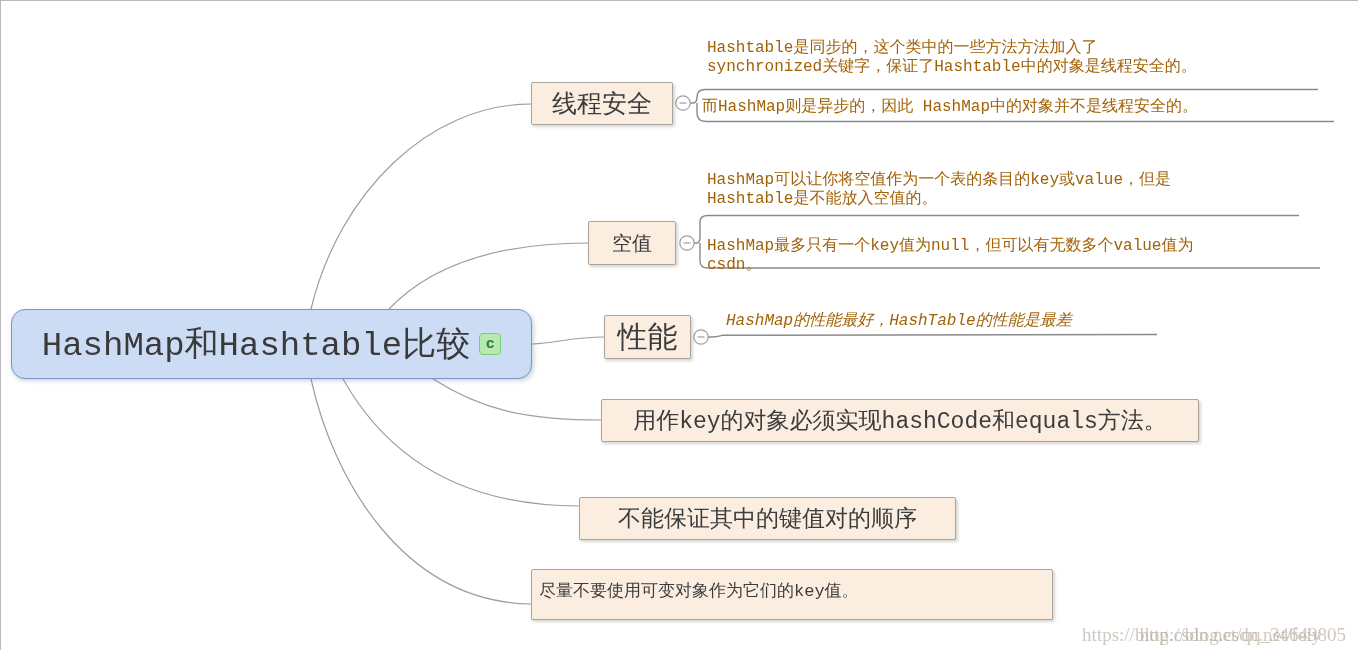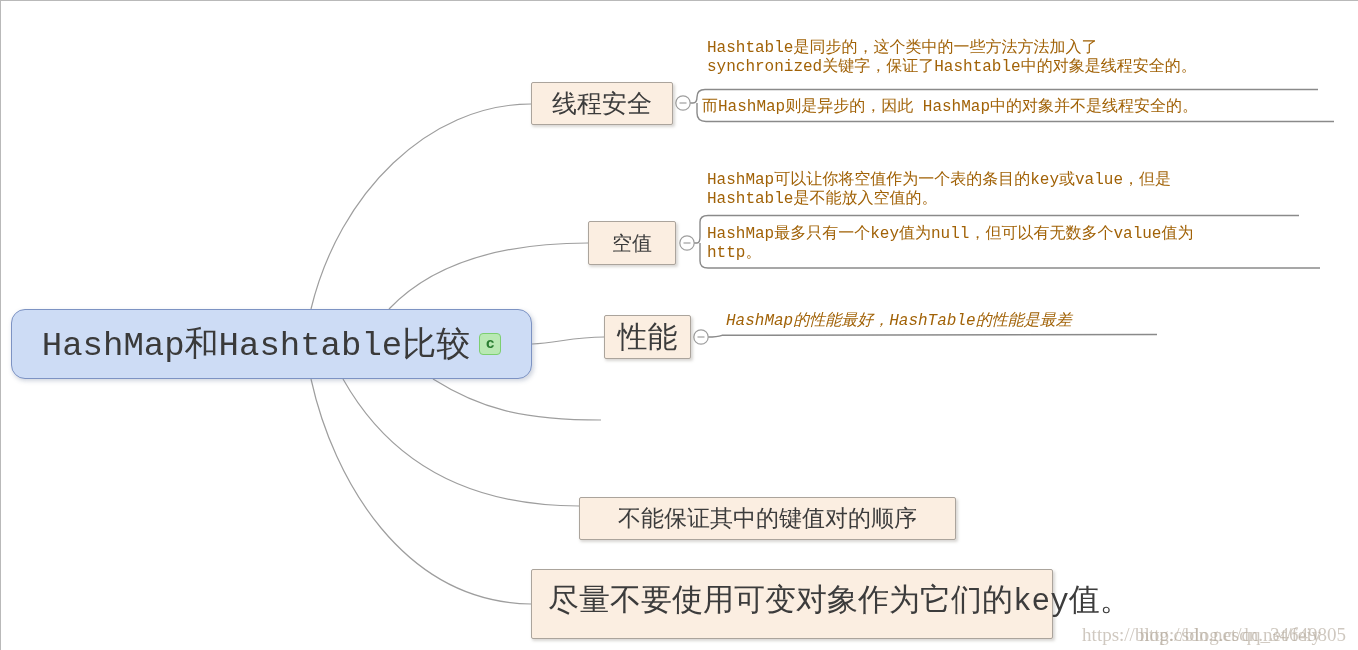--- a/index.html
+++ b/index.html
@@ -35,33 +35,33 @@
     display:inline-flex;align-items:center;justify-content:center;
     width:20px;height:20px;margin-left:9px;
     background:#b9e9b3;border:1px solid #7ccf70;border-radius:4px;
     color:#2a7d32;font-size:15px;font-weight:bold;line-height:1;
   }
   .b1{left:530px;top:81px;width:142px;height:43px;font-size:25px;}
   .b2{left:587px;top:220px;width:88px;height:44px;font-size:20px;}
   .b3{left:603px;top:314px;width:87px;height:44px;font-size:30px;}
   .n4{left:600px;top:398px;width:598px;height:43px;font-size:23px;}
   .n5{left:578px;top:496px;width:377px;height:43px;font-size:23px;}
-  .n6{left:530px;top:568px;width:522px;height:70px;font-size:31px;
+  .n6{left:530px;top:568px;width:522px;height:51px;font-size:17px;
       align-items:flex-start;justify-content:flex-start;
-      padding:9px 0 0 16px;}
+      padding:9px 0 0 7px;}
   .leaf{
     position:absolute;z-index:2;
     font-size:16px;line-height:19px;color:#a16207;
     white-space:nowrap;
   }
   .leaf span{display:block;}
   .l1a{left:706px;top:38px;}
   .l1b{left:701px;top:97px;}
   .l2a{left:706px;top:170px;}
-  .l2b{left:706px;top:224px;}
+  .l2b{left:706px;top:236px;}
   .l3 {left:725px;top:311px;font-style:italic;}
   .wm{
     position:absolute;bottom:5px;z-index:5;
     font-size:19px;color:#b3a89a;opacity:0.62;
     white-space:nowrap;pointer-events:none;
     font-family:"Liberation Serif","DejaVu Serif",serif;
   }
   .wm.back{right:38px;}
   .wm.front{right:13px;}
 </style>
@@ -122,27 +122,30 @@
   <div class="leaf l1b">
     <span>而HashMap则是异步的，因此 HashMap中的对象并不是线程安全的。</span>
   </div>
 
   <div class="leaf l2a">
     <span>HashMap可以让你将空值作为一个表的条目的key或value，但是</span>
     <span>Hashtable是不能放入空值的。</span>
   </div>
   <div class="leaf l2b">
     <span>HashMap最多只有一个key值为null，但可以有无数多个value值为</span>
-    <span>http。</span>
+    <span>csdn。</span>
   </div>
 
   <div class="leaf l3">
     <span>HashMap的性能最好，HashTable的性能是最差</span>
   </div>
 
+  <div class="node n4">
+    <span>用作key的对象必须实现hashCode和equals方法。</span>
+  </div>
   <div class="node n5">
     <span>不能保证其中的键值对的顺序</span>
   </div>
   <div class="node n6">
     <span>尽量不要使用可变对象作为它们的key值。</span>
   </div>
 
   <div class="wm back">http://blog.csdn.net/feiy</div>
   <div class="wm front">https://blog.csdn.net/qq_34649805</div>
 

